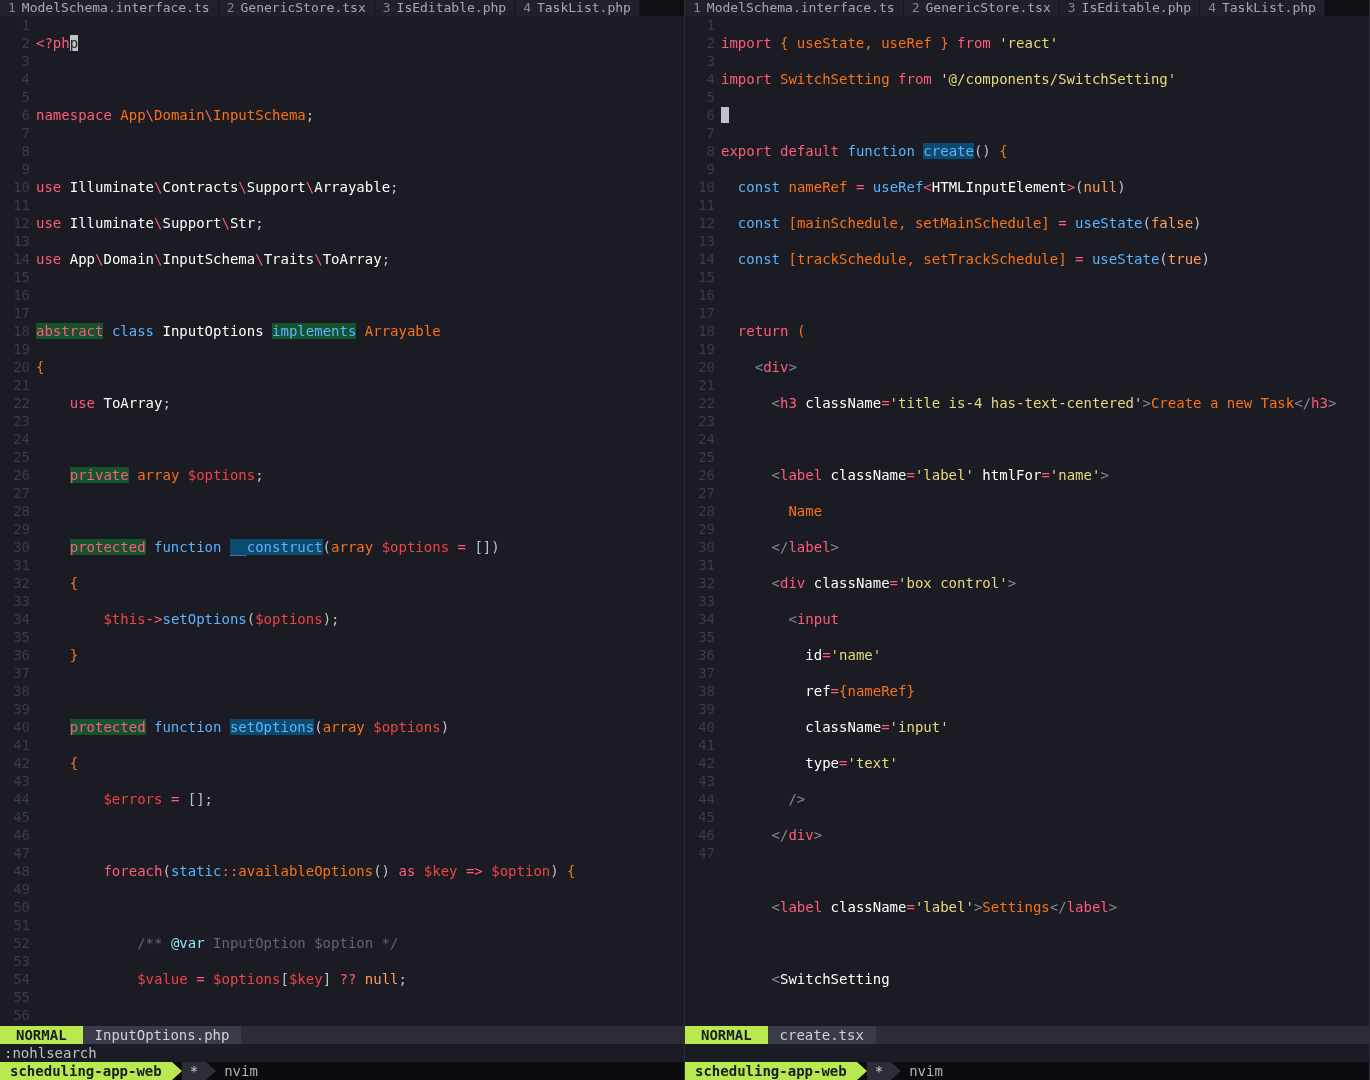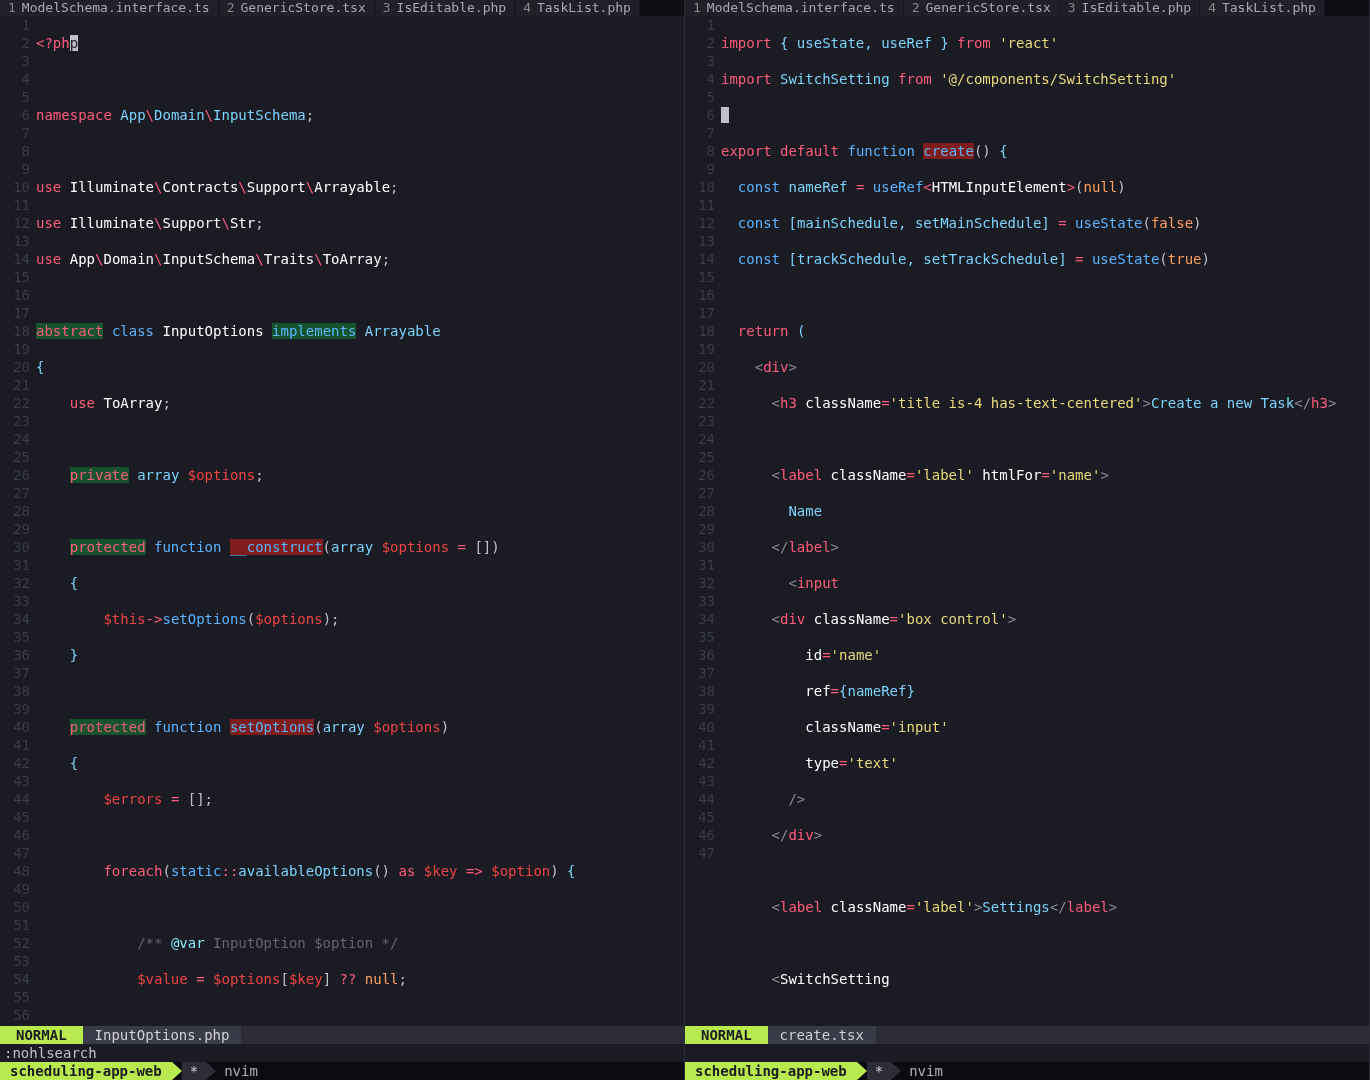--- a/index.html
+++ b/index.html
@@ -23,25 +23,25 @@
   .project { background: #b8e94e; color: #1a1b23; padding: 0 10px; font-weight: bold; }
   .bstar { color: #d0d0d8; padding: 0 8px; background: #2c2d38; }
   .bcommand { color: #b0b0b8; padding-left: 8px; }
   .arrow { width: 0; height: 0; border-top: 9px solid transparent; border-bottom: 9px solid transparent; border-left: 10px solid #b8e94e; }
   .arrow2 { width: 0; height: 0; border-top: 9px solid transparent; border-bottom: 9px solid transparent; border-left: 10px solid #2c2d38; }
 
   
   .c-red { color: #ff5c7c; }
   .c-green { color: #ffffff; }
   .c-blue { color: #5cb3ff; }
-  .c-bluehl { color: #5cb3ff; background:#7f1d1d; }
+  .c-bluehl { color: #5cb3ff; background:#0c4a6e; }
   .c-magenta { color: #ef4444; }
   .c-orange { color: #ff9e5c; }
   .c-gray { color: #646570; }
-  .c-white { color: #7dd3fc; }
+  .c-white { color: #f97316; }
   .c-glow { color: #89e8f9; }
   .c-grey2 { color: #8a8b94;}
   .hlbox { background:#14532d; }
   .cursor { background:#c0c0c8; color:#1a1b23; }
   .str { color:#e8d97d;margin-top:47px; }
 </style>
 </head>
 <body>
 
 <div class="split">
@@ -283,22 +283,22 @@
 <div class="row">  <span class="c-blue">const</span> <span class="c-white">[mainSchedule, setMainSchedule]</span> <span class="c-red">=</span> <span class="c-blue">useState</span>(<span class="c-orange">false</span>)</div>
 <div class="row">  <span class="c-blue">const</span> <span class="c-white">[trackSchedule, setTrackSchedule]</span> <span class="c-red">=</span> <span class="c-blue">useState</span>(<span class="c-orange">true</span>)</div>
 <div class="row"></div>
 <div class="row">  <span class="c-red">return</span> <span class="c-white">(</span></div>
 <div class="row">    <span class="c-grey2">&lt;</span><span class="c-red">div</span><span class="c-grey2">&gt;</span></div>
 <div class="row">      <span class="c-grey2">&lt;</span><span class="c-red">h3</span> <span class="c-green">className</span><span class="c-red">=</span><span class="str">'title is-4 has-text-centered'</span><span class="c-grey2">&gt;</span><span class="c-white">Create a new Task</span><span class="c-grey2">&lt;/</span><span class="c-red">h3</span><span class="c-grey2">&gt;</span></div>
 <div class="row"></div>
 <div class="row">      <span class="c-grey2">&lt;</span><span class="c-red">label</span> <span class="c-green">className</span><span class="c-red">=</span><span class="str">'label'</span> <span class="c-green">htmlFor</span><span class="c-red">=</span><span class="str">'name'</span><span class="c-grey2">&gt;</span></div>
 <div class="row">        <span class="c-white">Name</span></div>
 <div class="row">      <span class="c-grey2">&lt;/</span><span class="c-red">label</span><span class="c-grey2">&gt;</span></div>
+<div class="row">      <span class="c-grey2">&lt;</span><span class="c-red">div</span> <span class="c-green">className</span><span class="c-red">=</span><span class="str">'box control'</span><span class="c-grey2">&gt;</span></div>
 <div class="row">        <span class="c-grey2">&lt;</span><span class="c-red">input</span></div>
-<div class="row">      <span class="c-grey2">&lt;</span><span class="c-red">div</span> <span class="c-green">className</span><span class="c-red">=</span><span class="str">'box control'</span><span class="c-grey2">&gt;</span></div>
 <div class="row">          <span class="c-green">id</span><span class="c-red">=</span><span class="str">'name'</span></div>
 <div class="row">          <span class="c-green">ref</span><span class="c-red">=</span><span class="c-white">{nameRef}</span></div>
 <div class="row">          <span class="c-green">className</span><span class="c-red">=</span><span class="str">'input'</span></div>
 <div class="row">          <span class="c-green">type</span><span class="c-red">=</span><span class="str">'text'</span></div>
 <div class="row">        <span class="c-grey2">/&gt;</span></div>
 <div class="row">      <span class="c-grey2">&lt;/</span><span class="c-red">div</span><span class="c-grey2">&gt;</span></div>
 <div class="row"></div>
 <div class="row">      <span class="c-grey2">&lt;</span><span class="c-red">label</span> <span class="c-green">className</span><span class="c-red">=</span><span class="str">'label'</span><span class="c-grey2">&gt;</span><span class="c-white">Settings</span><span class="c-grey2">&lt;/</span><span class="c-red">label</span><span class="c-grey2">&gt;</span></div>
 <div class="row"></div>
 <div class="row">      <span class="c-grey2">&lt;</span><span class="c-green">SwitchSetting</span></div>

